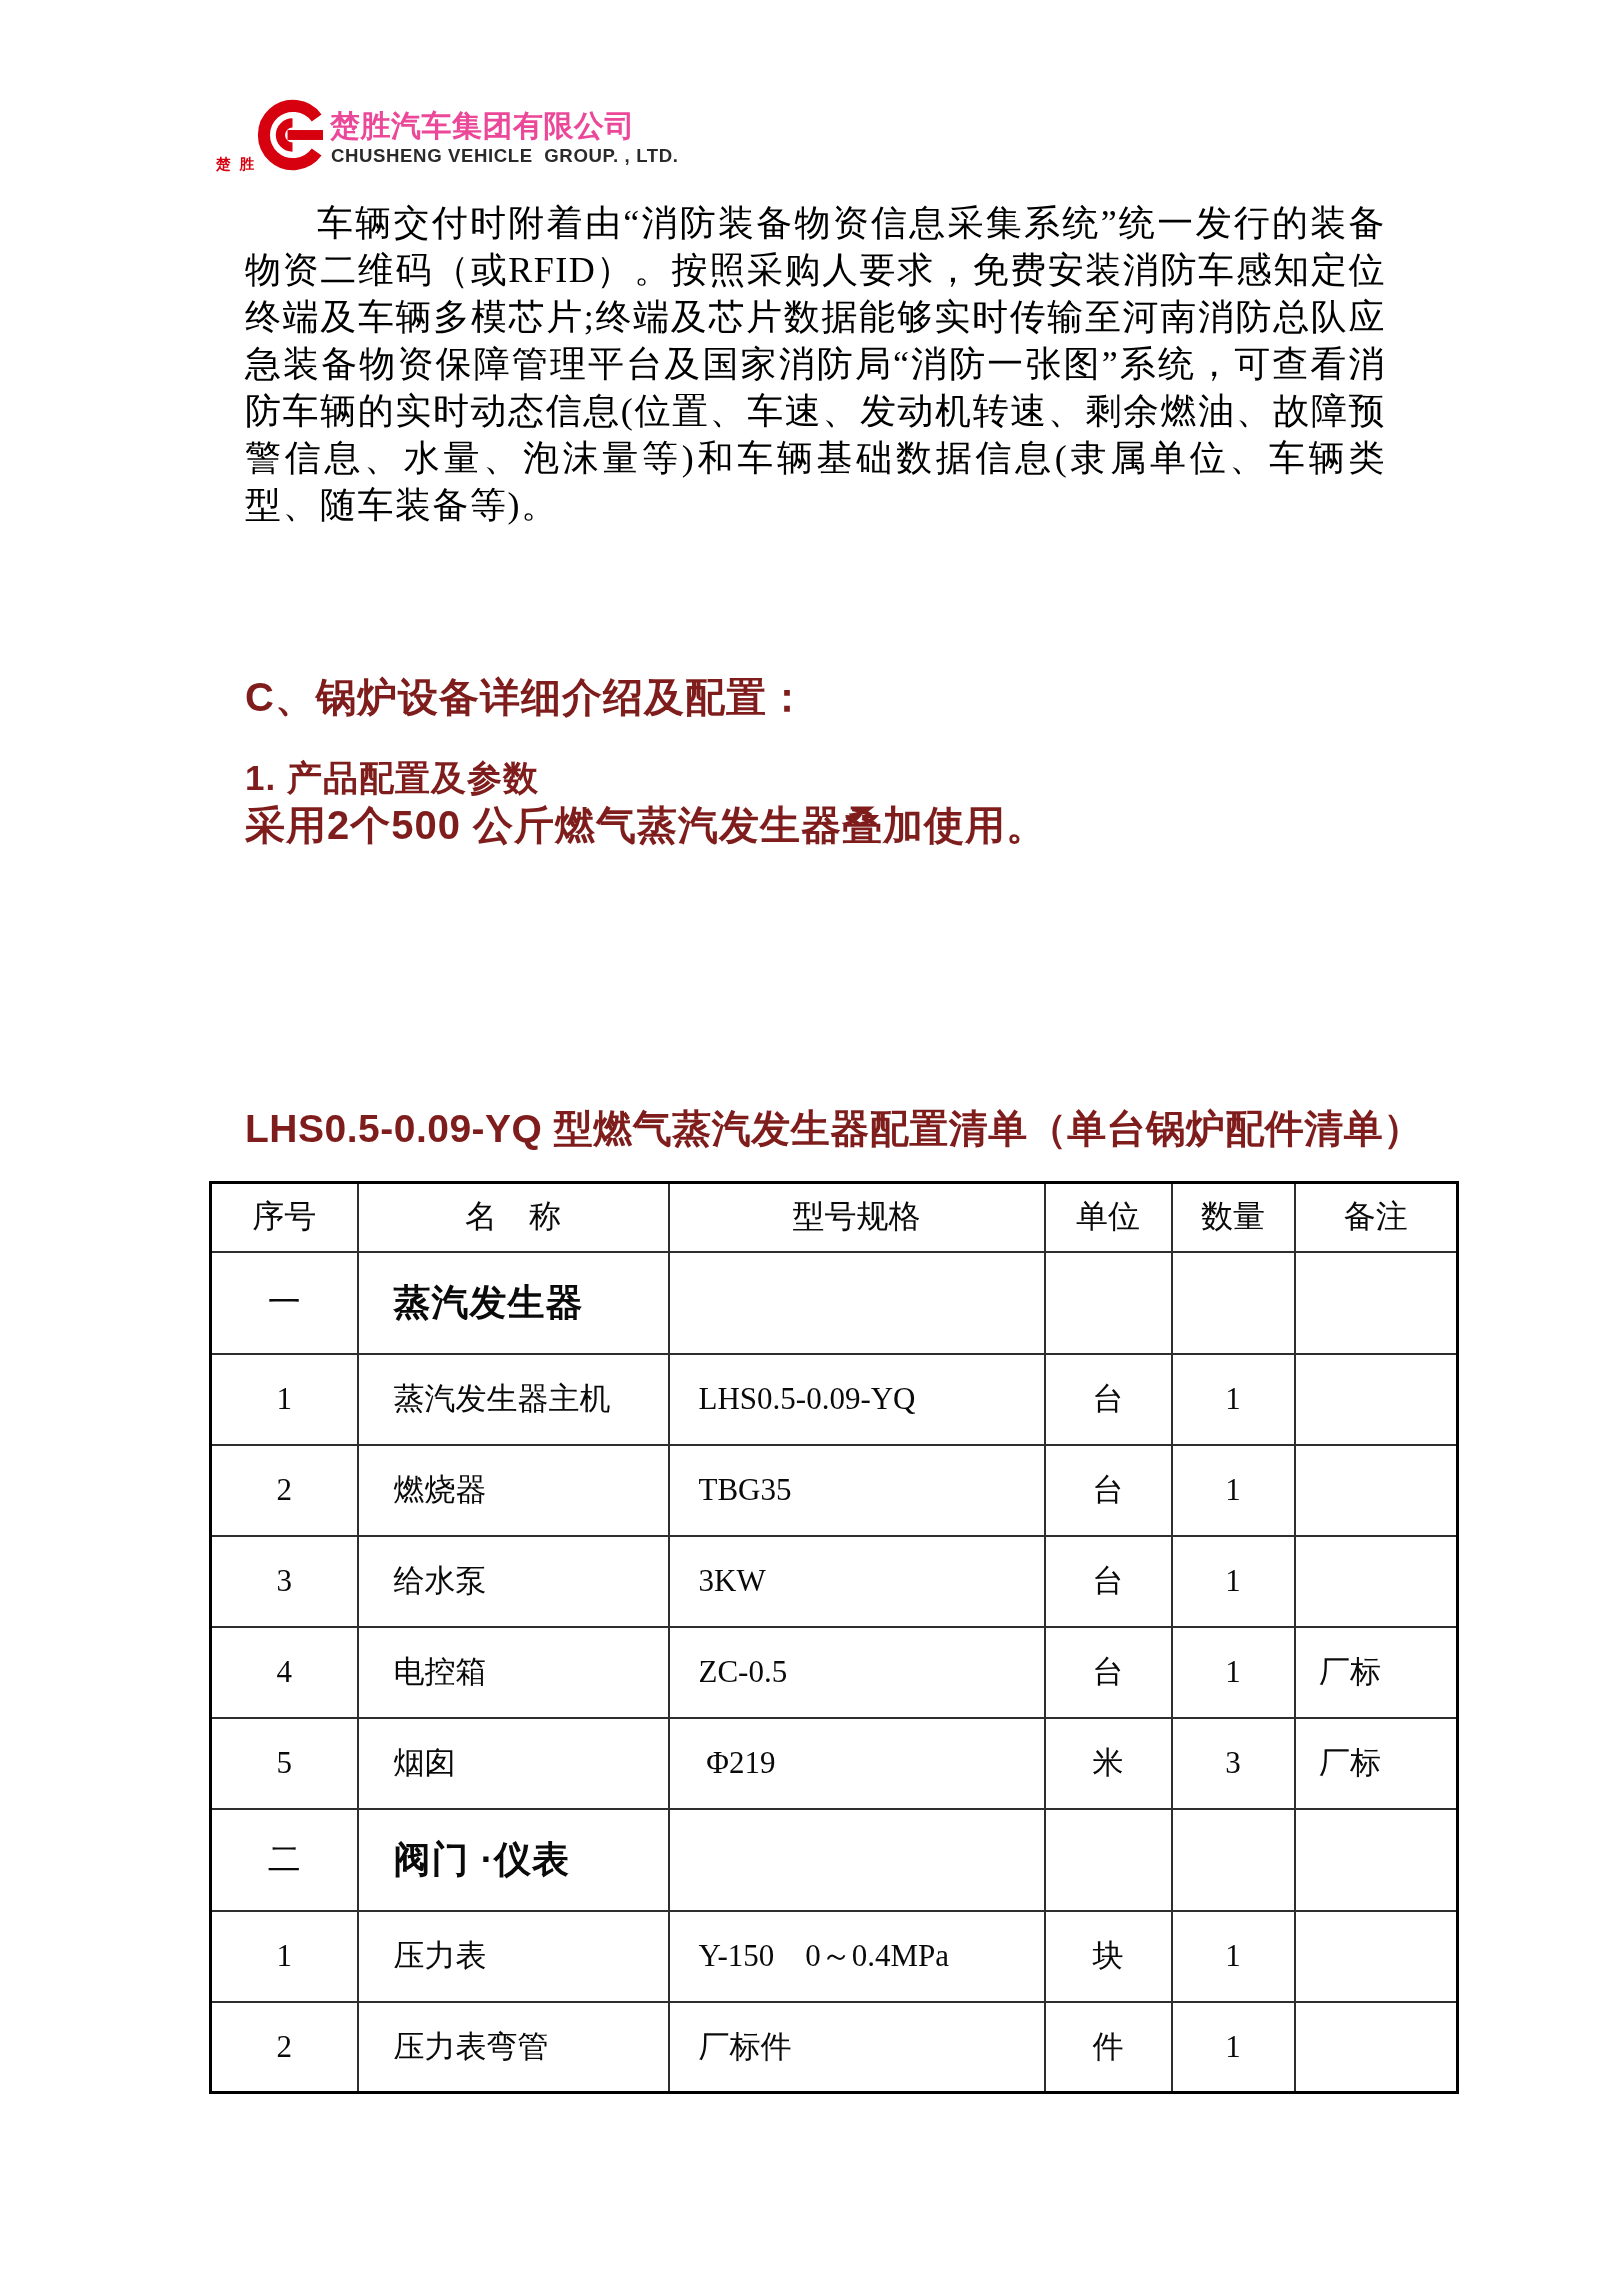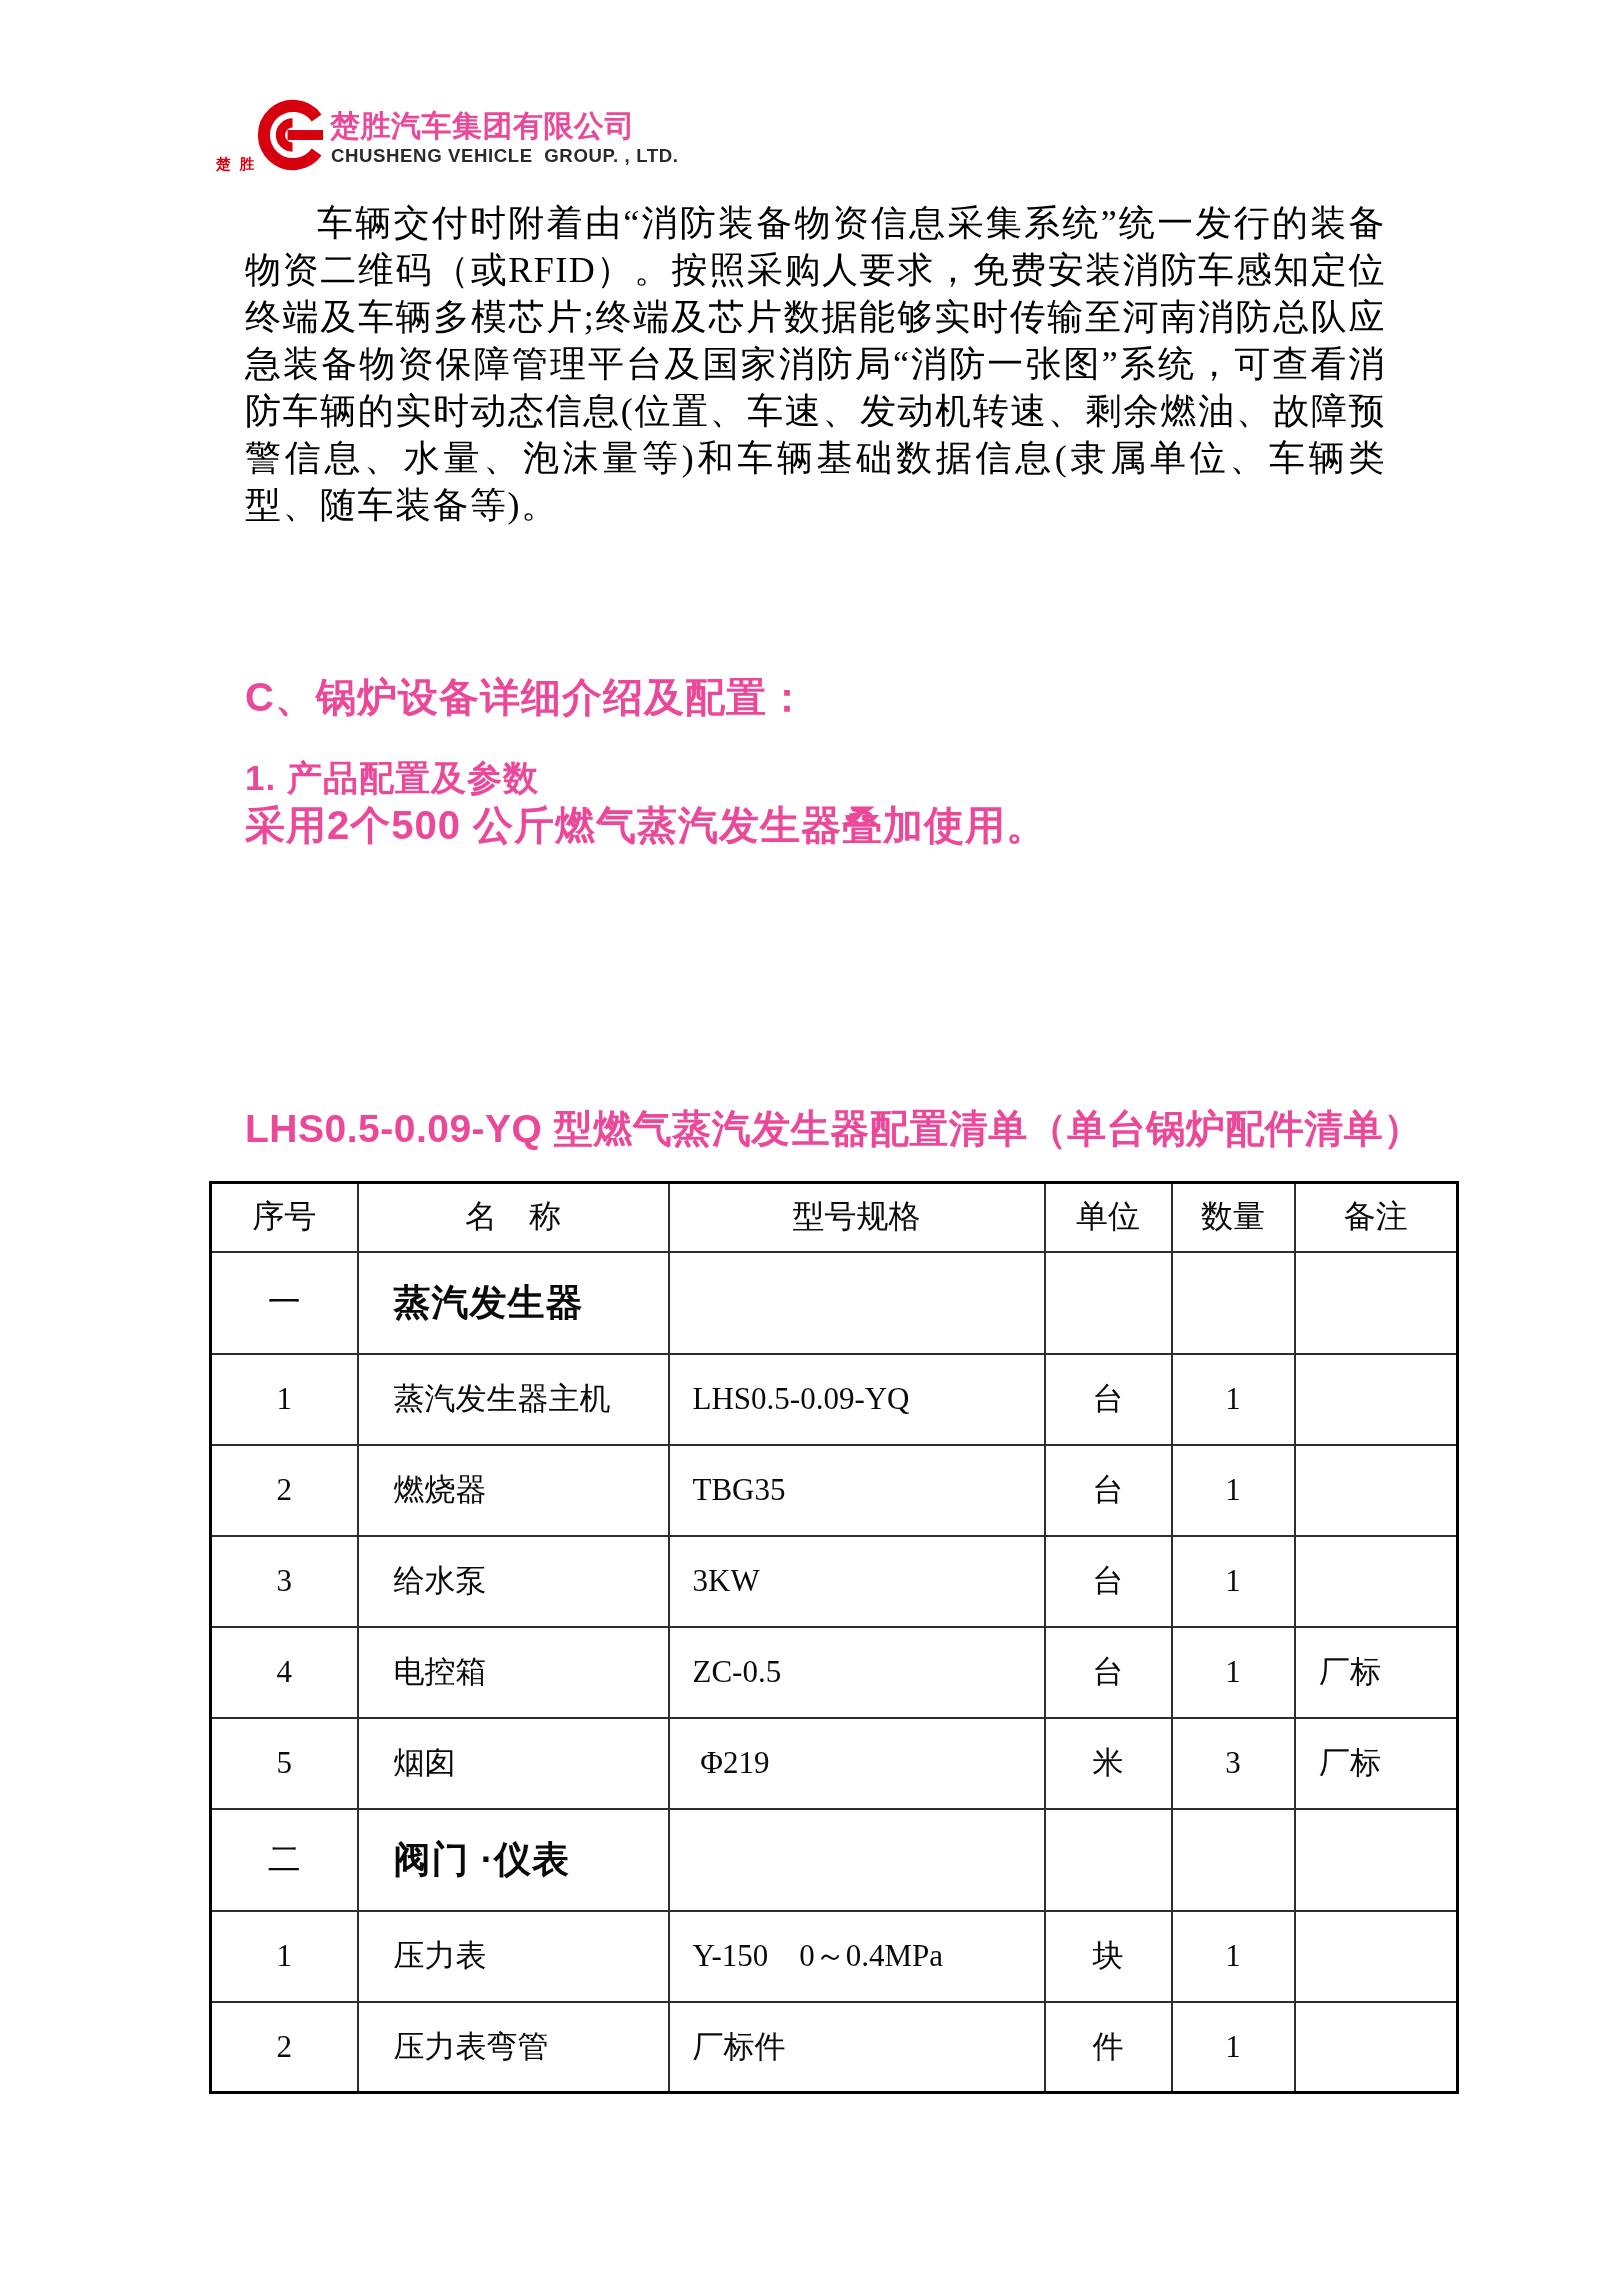--- a/index.html
+++ b/index.html
@@ -37,21 +37,21 @@
     position: absolute; left: 245px; width: 1141px;
     font-size: 36px; line-height: 47px; letter-spacing: 1.5px;
     text-align: justify; color: #000;
   }
   .para .indent { text-indent: 2em; }
   .block-1 { top: 200px; }
   .block-2 { top: 860px; }
   .h-black {
     position: absolute; left: 245px;
     font-family: "Liberation Sans", sans-serif;
-    font-weight: 700; color: #ec4899; white-space: pre;
+    font-weight: 700; color: #7f1d1d; white-space: pre;
   }
   .h-c        { top: 670px;  font-size: 40px; letter-spacing: 1px; }
   .h-sub1     { top: 755px;  font-size: 35px; letter-spacing: 1px; }
   .h-boldline { top: 798px;  font-size: 40px; letter-spacing: 1px; }
   .h-tbltitle { top: 1102px; font-size: 39px; letter-spacing: 0.5px; }
   
   .tbl-wrap { position: absolute; left: 209px; top: 1181px; }
   table.tbl {
     border-collapse: collapse; table-layout: fixed;
     width: 1247px; border: 3.9px solid #000;
@@ -61,21 +61,21 @@
     border: 2px solid #2e2e2e; padding: 0;
     font-size: 31px; font-weight: 400; color: #0a0a0a;
     vertical-align: middle; overflow: hidden;
   }
   .tbl thead tr { height: 69px; }
   .tbl th { border-bottom-width: 2.9px; text-align: center; font-size: 32px; }
   .tbl tbody tr { height: 91px; }
   .tbl tbody tr.section { height: 102px; }
   .tbl td.no   { text-align: center; }
   .tbl td.name { text-align: left; padding-left: 35px; }
-  .tbl td.spec { text-align: left; padding-left: 23px; white-space: pre; }
+  .tbl td.spec { text-align: left; padding-left: 29px; white-space: pre; }
   .tbl td.unit { text-align: center; }
   .tbl td.qty  { text-align: center; }
   .tbl td.note { text-align: left; padding-left: 23.5px; }
   .tbl tr.section td.name {
     font-family: "Liberation Sans", sans-serif;
     font-weight: 700; font-size: 37px; letter-spacing: 1px;
   }
   .tbl tr.section td.no { font-size: 33px; }
 </style>
 </head>

